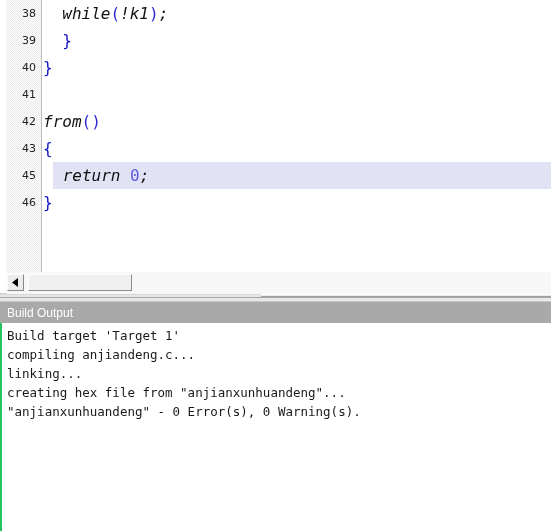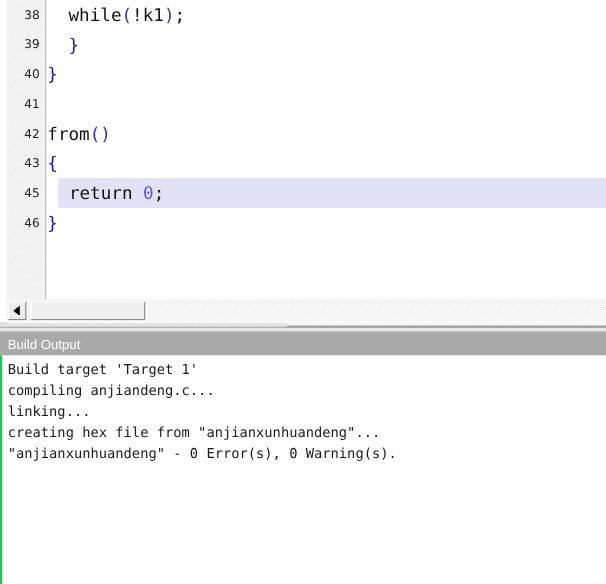--- a/index.html
+++ b/index.html
@@ -121,21 +121,21 @@
     width: 508px;
     font-family: "DejaVu Sans Mono", monospace;
     font-size: 16px;
     color: #101010;
     line-height: 27px;
     white-space: pre;
   }
   .tok-blue   { color: #0f14c8; }
   .tok-paren  { color: #2a2ad0; }
   .tok-num    { color: #5a5ae0; }
-  .tok-plain  { color: #111111; }
+  .tok-plain  { color: #111111; font-style: italic; }
 
   
   #hscroll {
     position: absolute;
     left: 6px;
     top: 272px;
     width: 545px;
     height: 22px;
     background-color: #f2f2f2;
     background-image:

